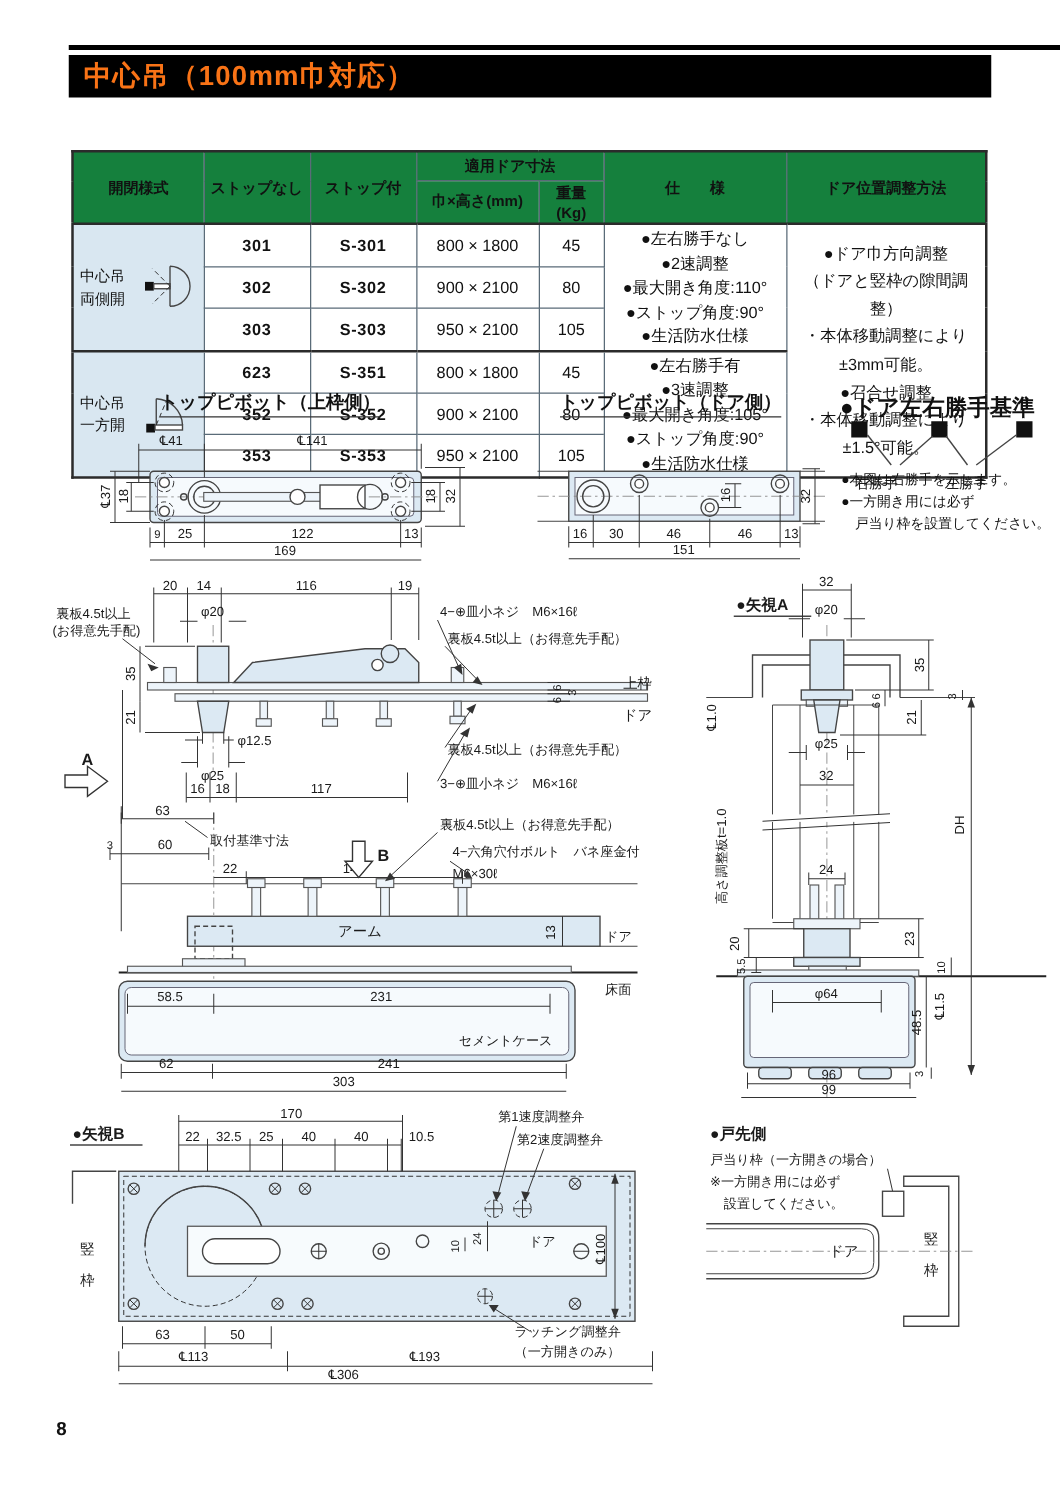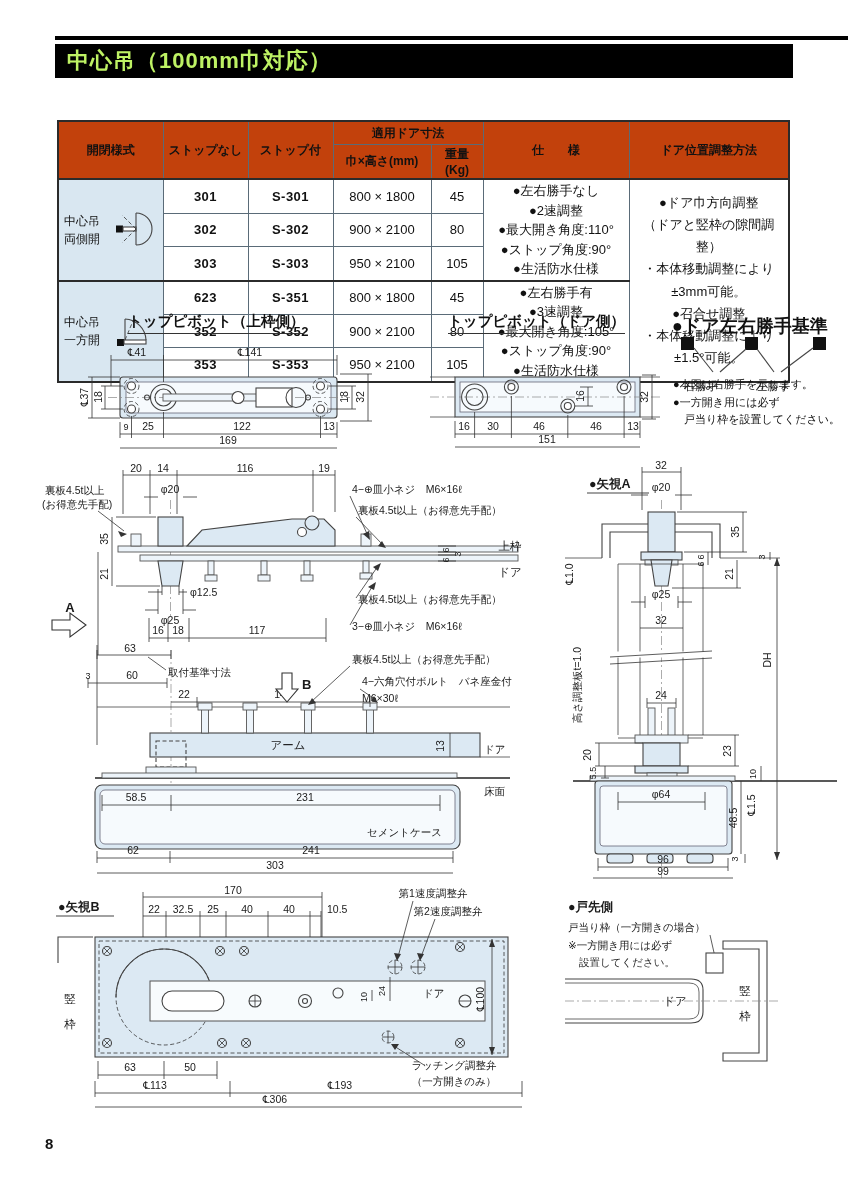--- a/index.html
+++ b/index.html
@@ -1,28 +1,28 @@
 <!DOCTYPE html>
 <html><head>
 <meta charset="utf-8">
 <style>
   html,body{margin:0;padding:0;background:#e8e8e8}
   #page{position:relative;width:848px;height:1200px;background:#ffffff;overflow:hidden;
         font-family:"Liberation Sans","DejaVu Sans",sans-serif;color:#111}
   .abs{position:absolute}
   .bar-strip{left:55px;top:36px;width:793px;height:4px;background:#000}
-  .bar1{left:55px;top:44px;width:738px;height:34px;background:#000;color:#bef264;
+  .bar1{left:55px;top:44px;width:738px;height:34px;background:#000;color:#f97316;
         font-size:22px;font-weight:bold;line-height:34px;padding-left:12px;box-sizing:border-box;letter-spacing:1px}
   .bar2{left:55px;top:86px;width:738px;height:25px;background:#111;color:#fff;
         font-size:14.5px;font-weight:bold;line-height:25px;padding:0 10px;box-sizing:border-box;
         display:flex;justify-content:space-between}
   
   table.spec{border-collapse:collapse;width:731px;table-layout:fixed;border:2px solid #2b2b2b;background:#fff}
   table.spec th,table.spec td{border:1px solid #5a6b78;padding:1px 3px;text-align:center;vertical-align:middle}
-  table.spec thead th{background:#c2410c;font-weight:bold;font-size:12px;height:20px}
+  table.spec thead th{background:#15803d;font-weight:bold;font-size:12px;height:20px}
   table.spec tbody td{height:25px;font-size:13px}
   table.spec td.gcell{background:#d9e7f1;font-size:12px}
   table.spec tr.gtop td{border-top:2px solid #2b2b2b}
   td.model{font-weight:bold;font-size:13px;letter-spacing:.5px}
   td.spec-cell,td.adjust-cell{text-align:left;font-size:10.5px;line-height:1.5;padding:2px 4px;vertical-align:middle}
   td.adjust-cell{line-height:1.7;vertical-align:top;padding-top:6px}
   .gwrap{display:flex;align-items:center;justify-content:space-between;padding:0 2px}
   .glabel{text-align:left;line-height:1.5}
   
   .dtitle{font-size:14.5px;font-weight:bold;border-bottom:1.5px solid #333;padding-bottom:2px}

